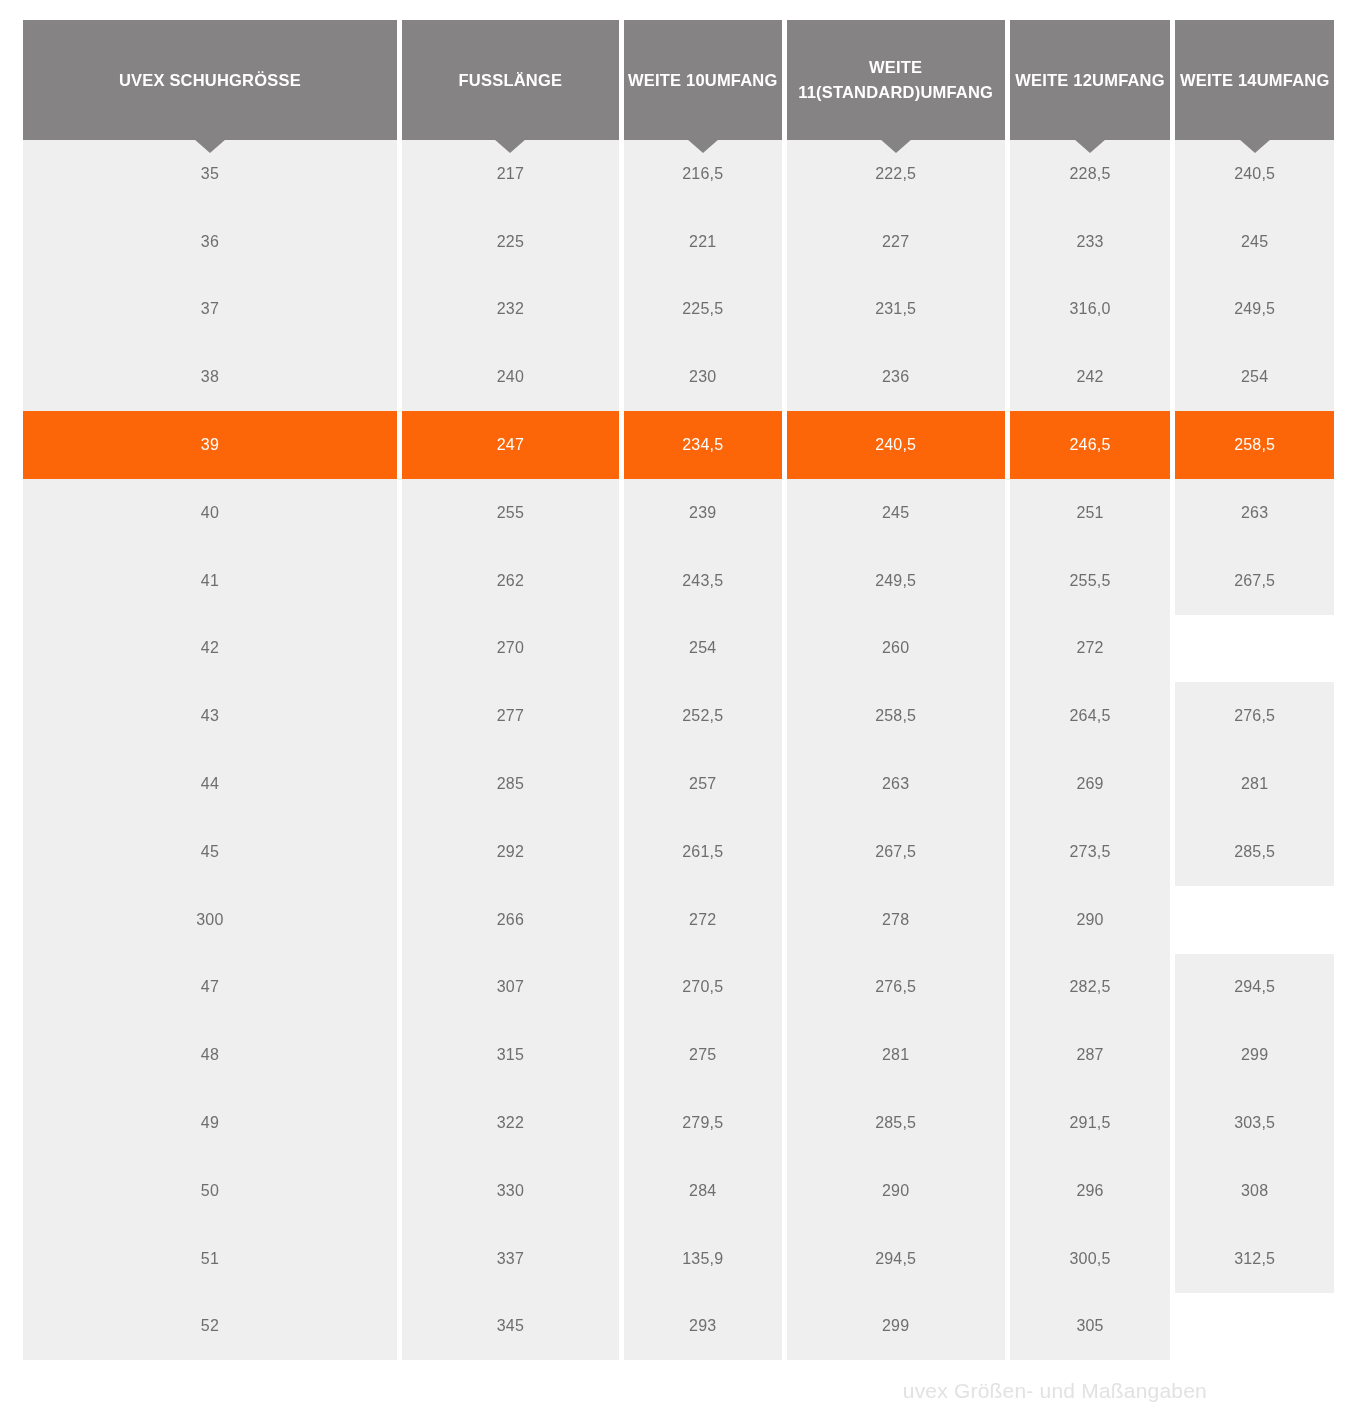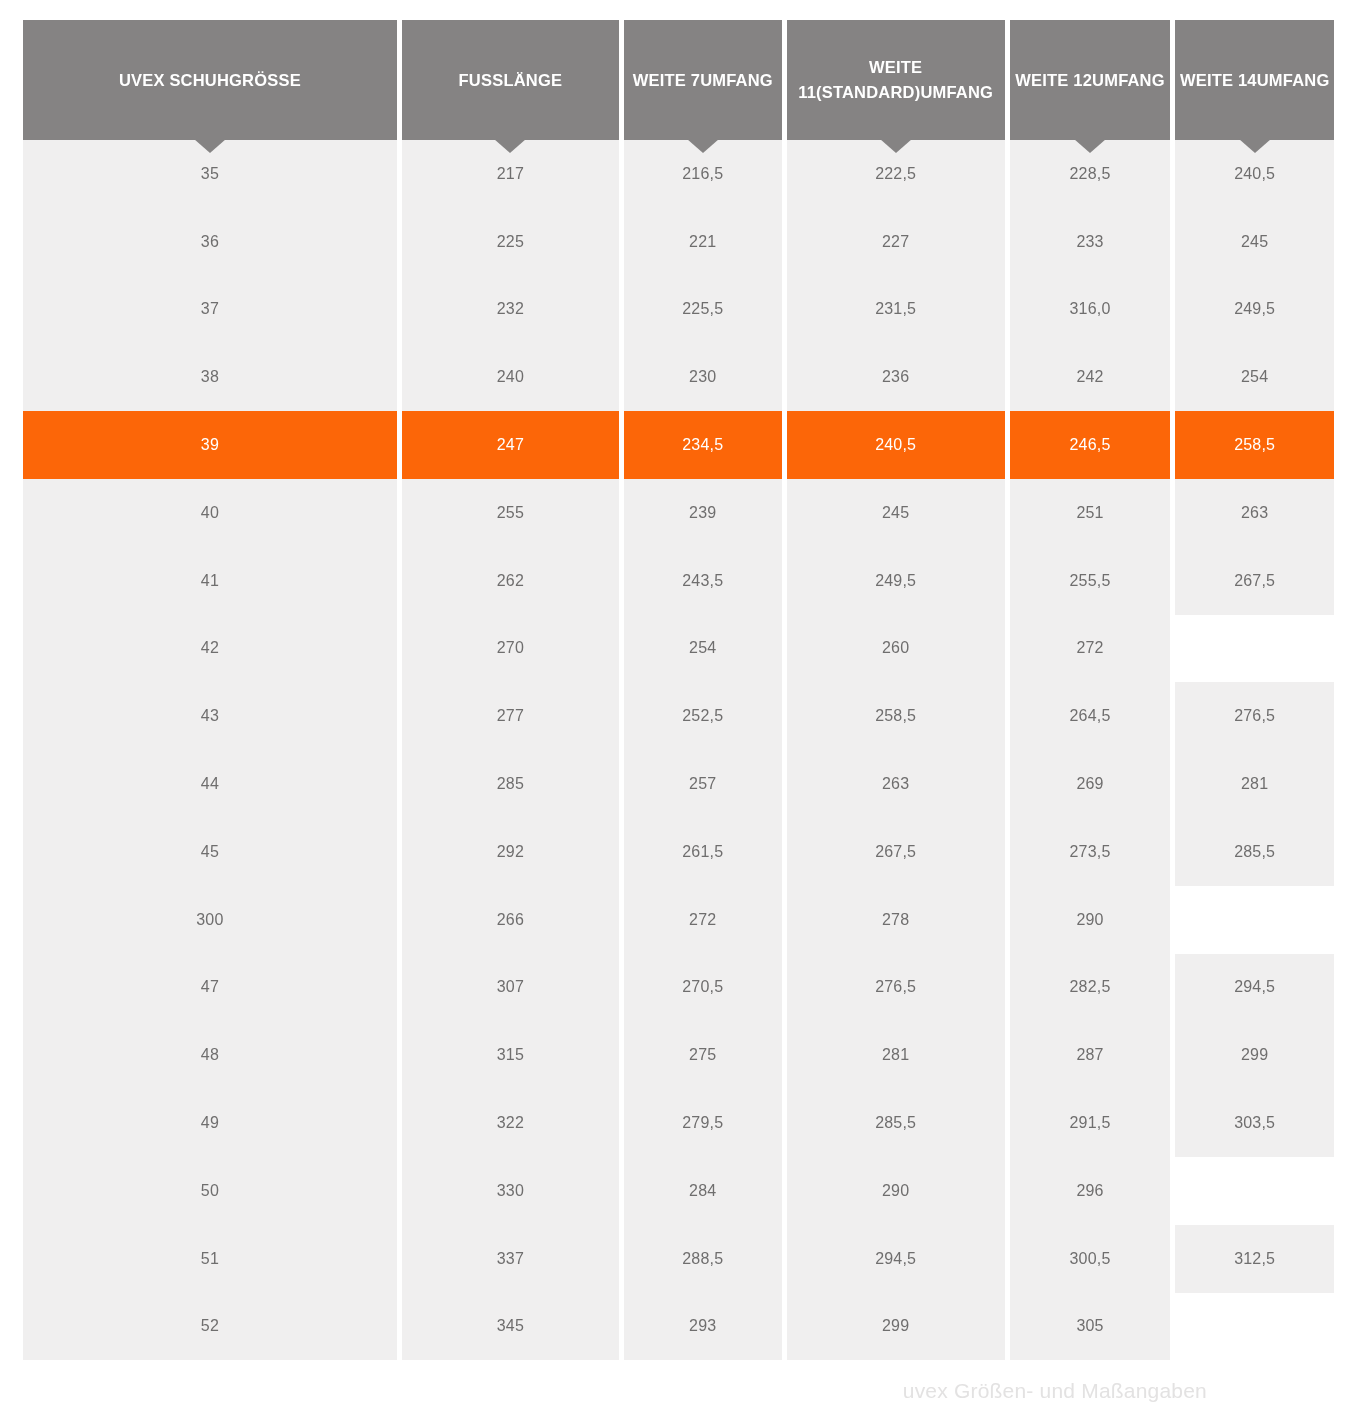--- a/index.html
+++ b/index.html
@@ -82,21 +82,21 @@
     <div class="th-label"><span>UVEX SCHUHGRÖSSE</span></div>
     <span class="tri"></span>
   </div>
 
   <div class="th">
     <div class="th-label"><span>FUSSLÄNGE</span></div>
     <span class="tri"></span>
   </div>
 
   <div class="th">
-    <div class="th-label"><span>WEITE 7</span><span>UMFANG</span></div>
+    <div class="th-label"><span>WEITE 10</span><span>UMFANG</span></div>
     <span class="tri"></span>
   </div>
 
   <div class="th">
     <div class="th-label"><span>WEITE 11</span><span>(STANDARD)</span><span>UMFANG</span></div>
     <span class="tri"></span>
   </div>
 
   <div class="th">
     <div class="th-label"><span>WEITE 12</span><span>UMFANG</span></div>
@@ -241,26 +241,27 @@
           <div class="td">291,5</div>
           <div class="td">303,5</div>
         </div>
 
   <div class="tr grid6">
           <div class="td">50</div>
           <div class="td">330</div>
           <div class="td">284</div>
           <div class="td">290</div>
           <div class="td">296</div>
+          <div class="td">308</div>
         </div>
 
   <div class="tr grid6">
           <div class="td">51</div>
           <div class="td">337</div>
-          <div class="td">288,5</div>
+          <div class="td">135,9</div>
           <div class="td">294,5</div>
           <div class="td">300,5</div>
           <div class="td">312,5</div>
         </div>
 
   <div class="tr grid6">
           <div class="td">52</div>
           <div class="td">345</div>
           <div class="td">293</div>
           <div class="td">299</div>

